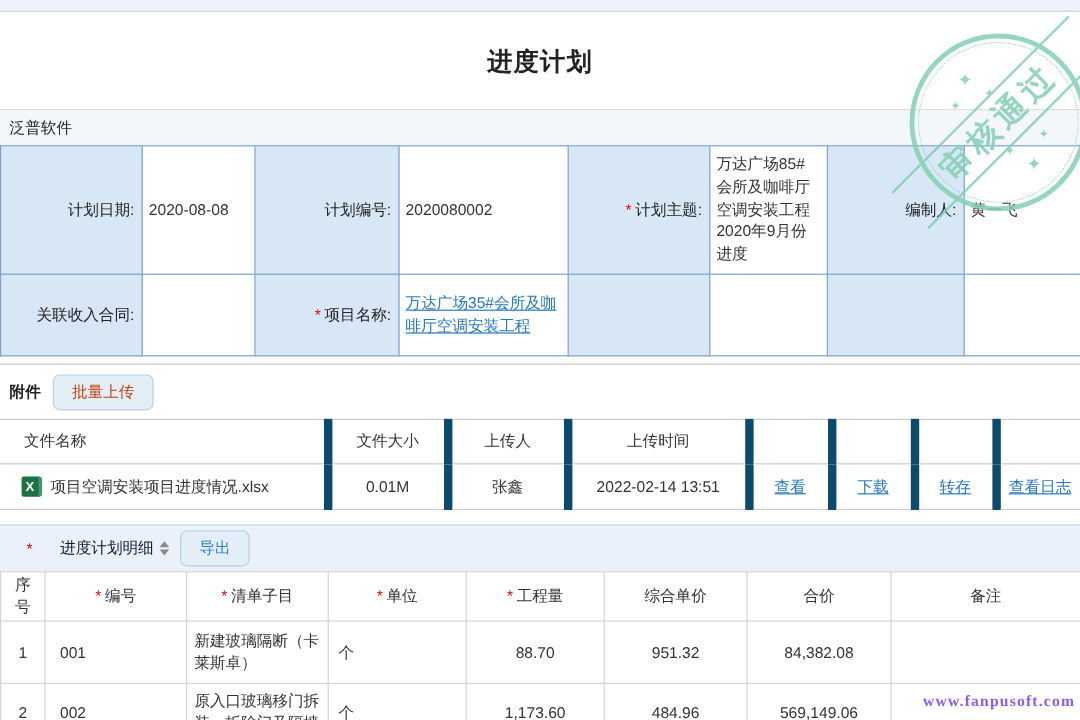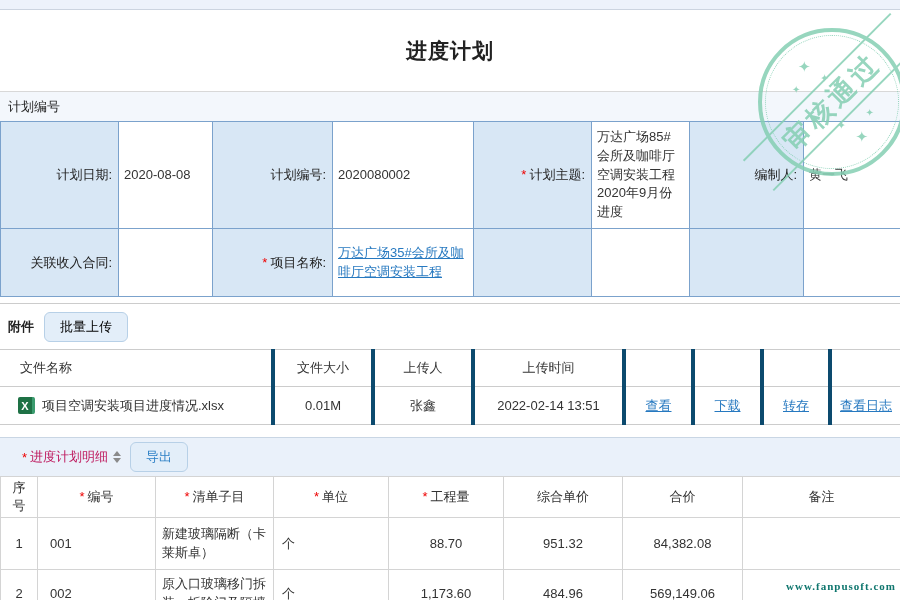--- a/index.html
+++ b/index.html
@@ -20,34 +20,34 @@
   table { border-collapse:collapse; table-layout:fixed; width:900px; }
   .basic-table td { border:1px solid #7ba2cc; padding:2px 6px; vertical-align:middle; }
   .basic-table .lbl { background:#d8e7f5; text-align:right; color:#222; }
   .basic-table .val { background:#fff; text-align:left; padding-left:5px; line-height:1.45; }
   .req { color:#ee0000; margin-right:3px; }
   a.lnk { color:#2779c0; text-decoration:underline; cursor:pointer; }
   
   .attach-row { border-top:1px solid #ccc; height:46px; display:flex; align-items:center; padding-left:8px; background:#fff; margin-top:6px; }
   .attach-label { font-weight:600; color:#222; margin-right:10px; }
   .btn { background:#e3eef9; border:1px solid #b7d0e7; border-radius:6px; padding:5px 15px; font-size:13px; cursor:pointer; font-family:inherit; }
-  .btn-muted { color:#000000;text-align:center; }
+  .btn-muted { color:#c2410c;text-align:center; }
   .btn-blue { color:#2e81c6; }
-  .file-table td, .file-table th { border:1px solid #ccc; border-left:none; border-right:4px solid #0c4a6e; font-weight:normal; padding:2px 4px; }
+  .file-table td, .file-table th { border:1px solid #ccc; border-left:none; border-right:7px solid #0c4a6e; font-weight:normal; padding:2px 4px; }
   .file-table tr > *:last-child { border-right:none; }
   .file-table th { height:37px; color:#333; text-align:center; background:#fff; }
   .file-table td { height:38px; text-align:center; background:#fff; }
   .file-table .fname-h { text-align:left; padding-left:20px; }
   .fname-cell { display:flex; align-items:center; text-align:left; padding-left:14px; }
   .xls-icon { width:17px; height:17px; background:#1e7145; color:#fff; font-weight:bold; font-size:11px;
     display:inline-flex; align-items:center; justify-content:center; border-radius:2px; margin-right:7px; flex:0 0 auto;
     border-right:3px solid #3a9b6e; }
   
   .detail-toolbar { border-top:1px solid #c9d6e4; height:39px; background:#eaf1fa; display:flex; align-items:center; padding-left:22px; margin-top:12px; }
-  .detail-title { color:#be185d; }
+  .detail-title { color:#0f172a;margin-left:20px; }
   .sort-icon { display:inline-flex; flex-direction:column; gap:2px; margin:0 9px 0 5px; cursor:pointer; }
   .sort-icon i { display:block; width:0; height:0; border-left:4px solid transparent; border-right:4px solid transparent; }
   .sort-icon .up { border-bottom:5px solid #8a8a8a; }
   .sort-icon .down { border-top:5px solid #8a8a8a; }
   
   .detail-table th, .detail-table td { border:1px solid #d4d4d4; font-weight:normal; padding:2px 6px; background:#fff; color:#333; }
   .detail-table th { height:26px; text-align:center; }
   .detail-table td { vertical-align:middle; }
   .dt-r1 td { height:52px; }
   .dt-r2 td { height:48px; }
@@ -63,21 +63,21 @@
     display:flex; align-items:center; justify-content:center; }
   .stamp-text { color:#85cfb3; font-size:27px; font-weight:bold; letter-spacing:4px; white-space:nowrap; }
   .stamp .star { position:absolute; color:#85cfb3; }
   
   .logo { position:absolute; right:4px; bottom:8px; text-align:center; z-index:4; }
   .logo-top { display:flex; align-items:center; justify-content:center; }
   .logo-glyph { width:25px; height:25px; border-radius:50%; background:#8d99b0; position:relative; margin-right:3px; overflow:hidden; flex:0 0 auto; }
   .logo-glyph::before { content:""; position:absolute; left:11px; top:-4px; width:6px; height:34px; background:#fff; transform:rotate(38deg); }
   .logo-glyph::after { content:""; position:absolute; right:3px; top:1px; width:8px; height:7px; background:#d9713f; border-radius:0 60% 0 60%; }
   .logo-name { font-size:23px; font-weight:bold; color:#9aa5ba; letter-spacing:2px; }
-  .logo-url { font-family:"Liberation Serif","DejaVu Serif",serif; font-size:11px; font-weight:bold; color:#0f766e; letter-spacing:1px; margin-top:10px; }
+  .logo-url { font-family:"Liberation Serif","DejaVu Serif",serif; font-size:13px; font-weight:bold; color:#8b5cf6; letter-spacing:1px; margin-top:10px; }
 </style>
 </head>
 <body>
 
 <div class="screen">
 
   <div class="top-strip"></div>
 
   <div class="title-row">
     <span class="page-title">进度计划</span>
@@ -90,21 +90,21 @@
     </div>
     <span class="star" style="left:36px;top:26px;font-size:15px;">✦</span>
     <span class="star" style="left:58px;top:40px;font-size:11px;">✦</span>
     <span class="star" style="left:30px;top:52px;font-size:10px;">✦</span>
     <span class="star" style="right:34px;bottom:26px;font-size:15px;">✦</span>
     <span class="star" style="right:56px;bottom:40px;font-size:11px;">✦</span>
     <span class="star" style="right:28px;bottom:54px;font-size:10px;">✦</span>
   </div>
 
   <div class="section-bar">
-    <span>计划编号</span>
+    <span>泛普软件</span>
   </div>
 
   <table class="basic-table">
     <colgroup>
       <col style="width:118px">
         <col style="width:94px">
         <col style="width:120px">
         <col style="width:141px">
       <col style="width:118px">
         <col style="width:98px">

